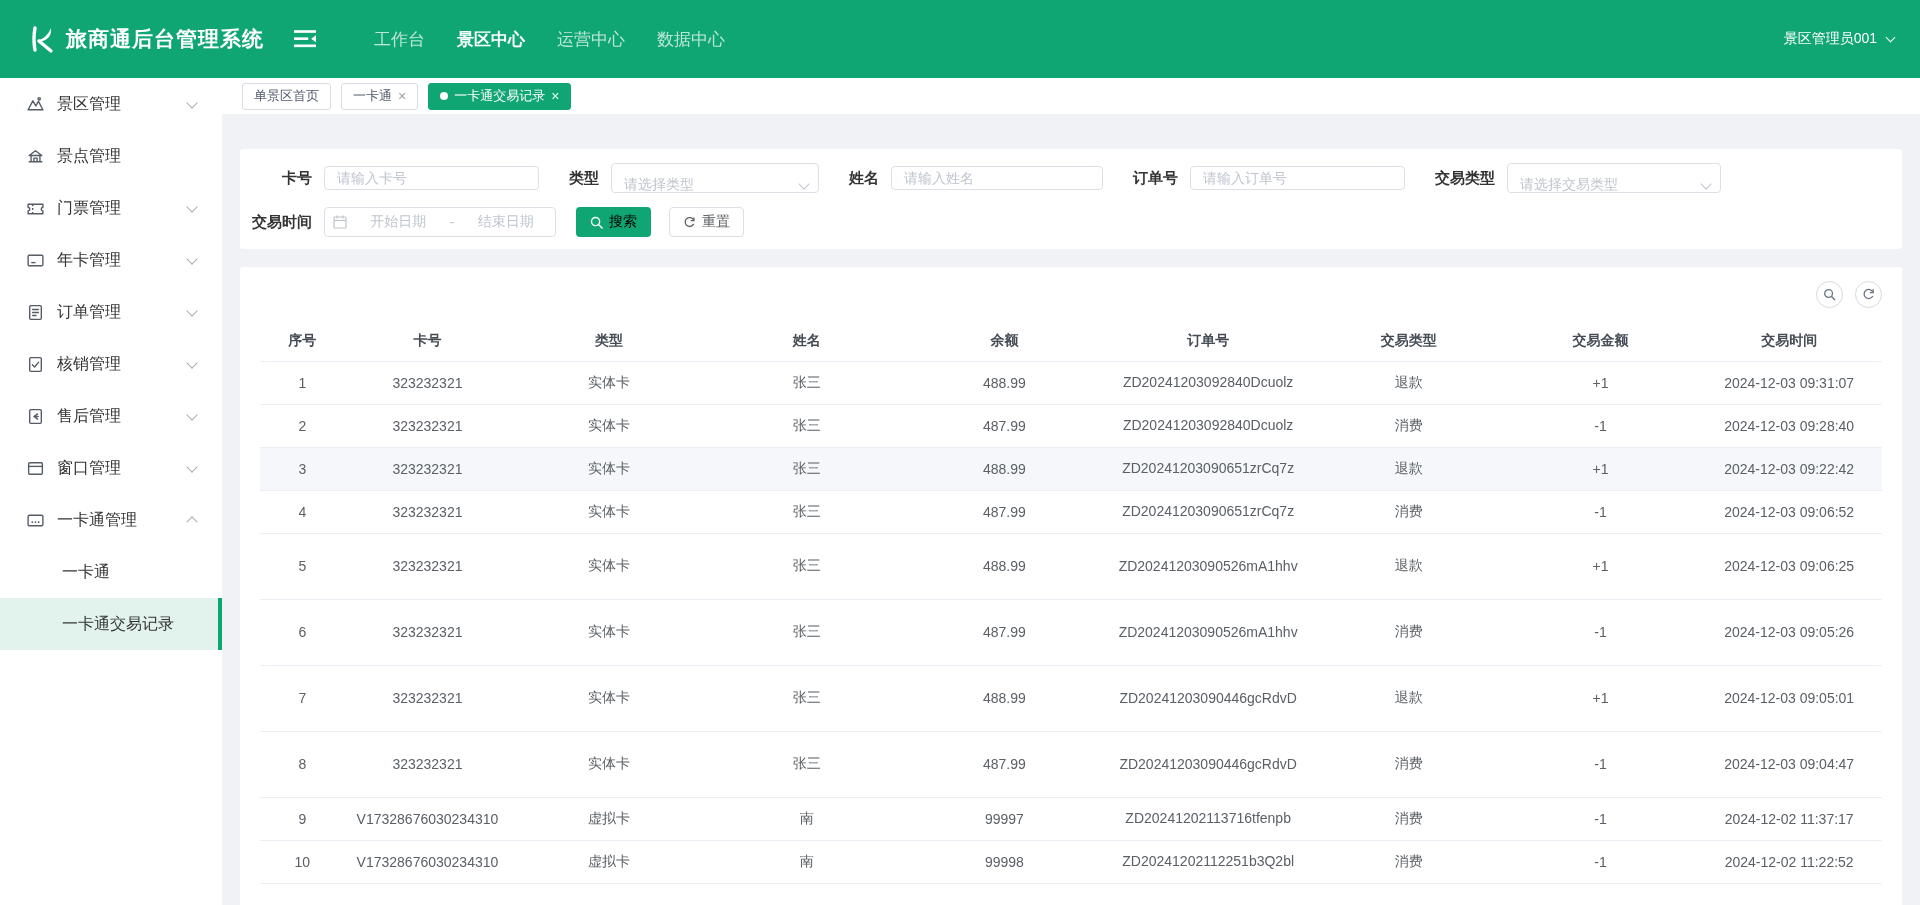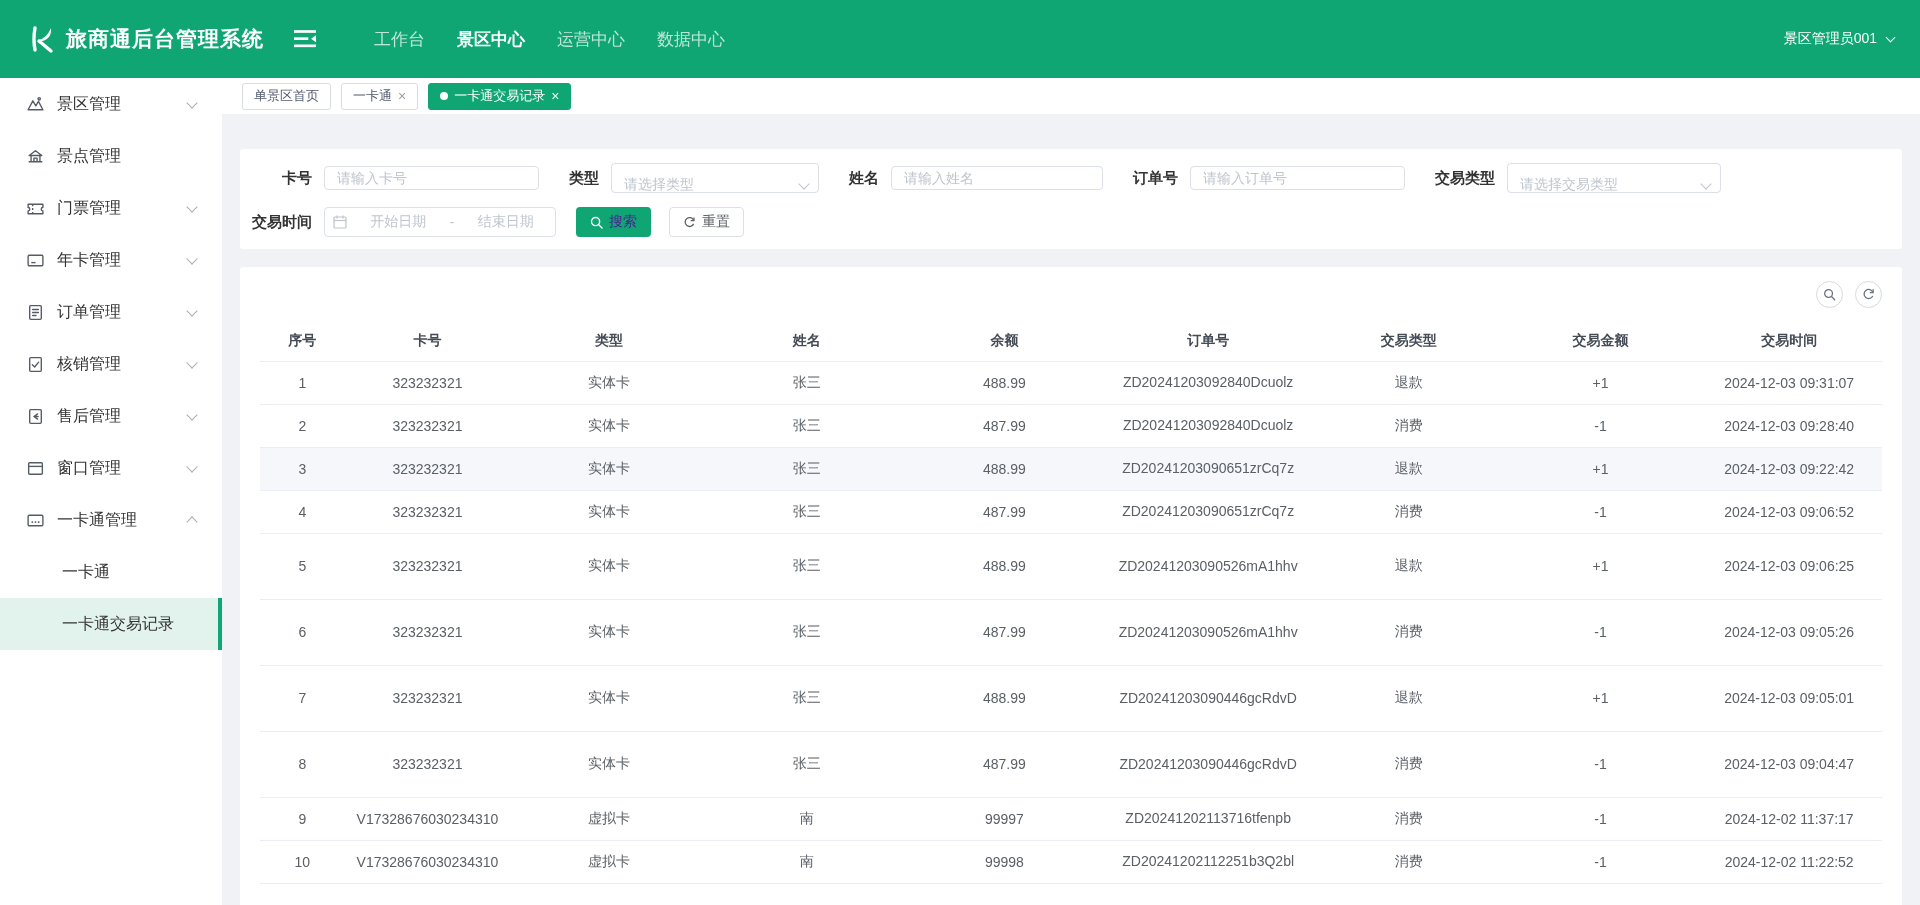--- a/index.html
+++ b/index.html
@@ -54,21 +54,21 @@
   .f-label{font-size:15px;font-weight:600;color:#333;margin-right:12px;white-space:nowrap;}
   .f-label.first{min-width:60px;text-align:right;display:inline-block;}
   .f-input{height:24px;border:1px solid #dcdfe6;border-radius:4px;padding:0 12px;font-size:14px;color:#333;outline:none;font-family:inherit;}
   .f-input::placeholder{color:#bfc5ce;}
   .f-select{height:30px;border:1px solid #dcdfe6;border-radius:4px;padding:14px 10px 0 12px;display:flex;align-items:center;justify-content:space-between;background:#fff;cursor:pointer;}
   .f-select .ph{font-size:14px;color:#bfc5ce;}
   .date-input{width:232px;height:30px;border:1px solid #dcdfe6;border-radius:4px;display:flex;align-items:center;padding:0 8px;gap:10px;background:#fff;cursor:pointer;}
   .date-input .ph{font-size:14px;color:#bfc5ce;flex:1;text-align:center;white-space:nowrap;}
   .date-input .sep{font-size:14px;color:#bfc5ce;}
   .btn{height:30px;border-radius:4px;display:flex;align-items:center;gap:6px;padding:0 13px;font-size:14px;cursor:pointer;border:1px solid transparent;font-family:inherit;}
-  .btn.primary{background:var(--accent);color:#4c1d95;margin-left:20px;}
+  .btn.primary{background:var(--accent);color:#000000;margin-left:20px;}
   .btn.plain{background:#fff;color:#606266;border-color:#dcdfe6;margin-left:18px;}
 
   
   .table-panel{margin:18px 18px 0;background:#fff;border-radius:3px;padding:14px 20px 0;min-height:640px;}
   .panel-tools{display:flex;justify-content:flex-end;gap:12px;height:28px;margin-bottom:12px;}
   .tool-btn{width:27px;height:27px;border:1px solid #d6d9de;border-radius:50%;display:flex;align-items:center;justify-content:center;color:#6b7280;cursor:pointer;background:#fff;}
   .tool-btn svg{width:13px;height:13px;}
   table{width:100%;border-collapse:collapse;table-layout:fixed;}
   th{height:40px;font-size:14px;font-weight:600;color:#464c55;text-align:center;border-bottom:1px solid #ebeef5;background:#fff;}
   td{font-size:14px;color:#5a6066;text-align:center;border-bottom:1px solid #ebeef5;padding:4px 6px;}

